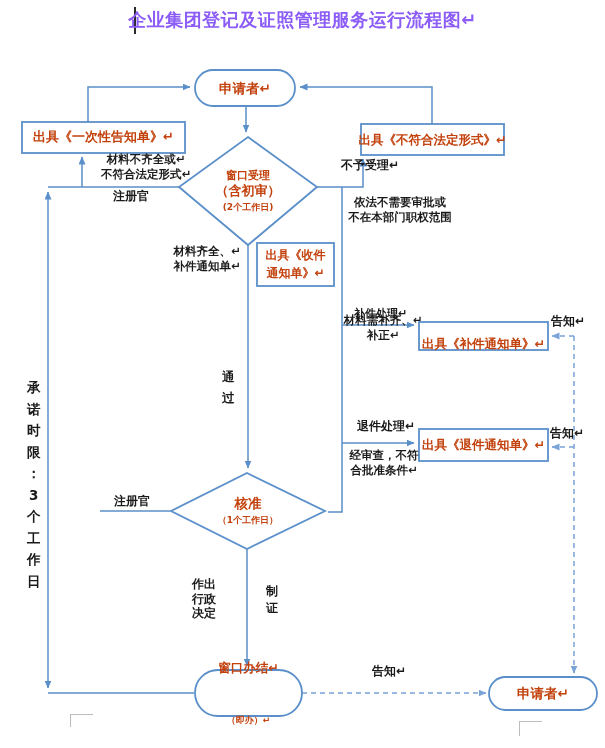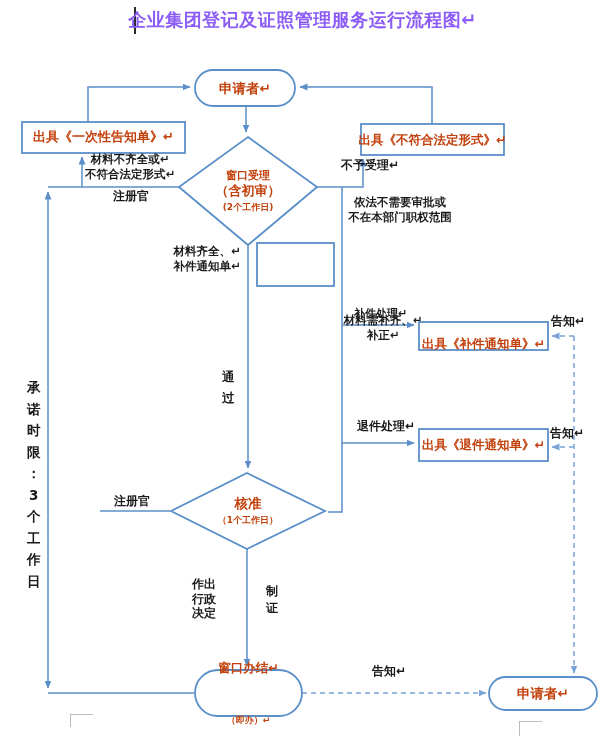--- a/index.html
+++ b/index.html
@@ -88,38 +88,42 @@
   <div class="node" style="left:22px;top:122px;width:163px;height:31px;font-size:13px;">出具《一次性告知单》↵</div>
 
   <div class="node" style="left:361px;top:124px;width:143px;height:31px;font-size:12.5px;">出具《不符合法定形式》↵</div>
 
   <div class="node col" style="left:179px;top:152px;width:138px;height:78px;">
     <span style="font-size:11px;">窗口受理</span>
     <span style="font-size:13px;">（含初审）</span>
     <span class="small" style="margin-top:3px;">(2个工作日)</span>
   </div>
 
+  <div class="node col" style="left:257px;top:243px;width:77px;height:43px;">
+    <span style="font-size:12px;">出具《收件</span>
+    <span style="font-size:12px;margin-top:3px;">通知单》↵</span>
+  </div>
 
   <div class="node" style="left:419px;top:322px;width:129px;height:43px;font-size:12.5px;">出具《补件通知单》↵</div>
 
   <div class="node" style="left:419px;top:429px;width:129px;height:32px;font-size:12.5px;">出具《退件通知单》↵</div>
 
   <div class="node col" style="left:171px;top:484px;width:154px;height:54px;">
     <span style="font-size:13.5px;">核准</span>
     <span class="small" style="margin-top:3px;">（1个工作日）</span>
   </div>
 
   <div class="node col" style="left:195px;top:670px;width:107px;height:46px;gap:40px;">
     <span style="font-size:12.5px;">窗口办结↵</span>
     <span class="small">（即办）↵</span>
   </div>
 
   <div class="node" style="left:489px;top:677px;width:108px;height:33px;font-size:13.5px;">申请者↵</div>
 
-  <div class="lbl center" style="left:84px;top:152px;width:92px;">材料不齐全或↵
+  <div class="lbl center" style="left:100px;top:152px;width:92px;">材料不齐全或↵
 不符合法定形式↵</div>
 
   <div class="lbl" style="left:113px;top:189px;font-size:12px;">注册官</div>
 
   <div class="lbl" style="left:341px;top:158px;font-size:12px;">不予受理↵</div>
 
   <div class="lbl center" style="left:336px;top:195px;width:128px;">依法不需要审批或
 不在本部门职权范围</div>
 
   <div class="lbl center" style="left:163px;top:244px;width:88px;">材料齐全、↵
@@ -130,20 +134,22 @@
 
   <div class="lbl" style="left:354px;top:306px;font-size:11px;">补件处理↵</div>
 
   <div class="lbl center" style="left:340px;top:313px;width:86px;">材料需补齐、↵
 补正↵</div>
 
   <div class="lbl" style="left:551px;top:314px;font-size:12px;">告知↵</div>
 
   <div class="lbl" style="left:357px;top:419px;font-size:12px;">退件处理↵</div>
 
+  <div class="lbl center" style="left:340px;top:448px;width:88px;">经审查，不符
+合批准条件↵</div>
 
   <div class="lbl" style="left:550px;top:426px;font-size:12px;">告知↵</div>
 
   <div class="lbl" style="left:114px;top:494px;font-size:12px;">注册官</div>
 
   <div class="lbl center" style="left:27px;top:377px;font-size:13.5px;line-height:21.5px;">承
 诺
 时
 限
 ：

